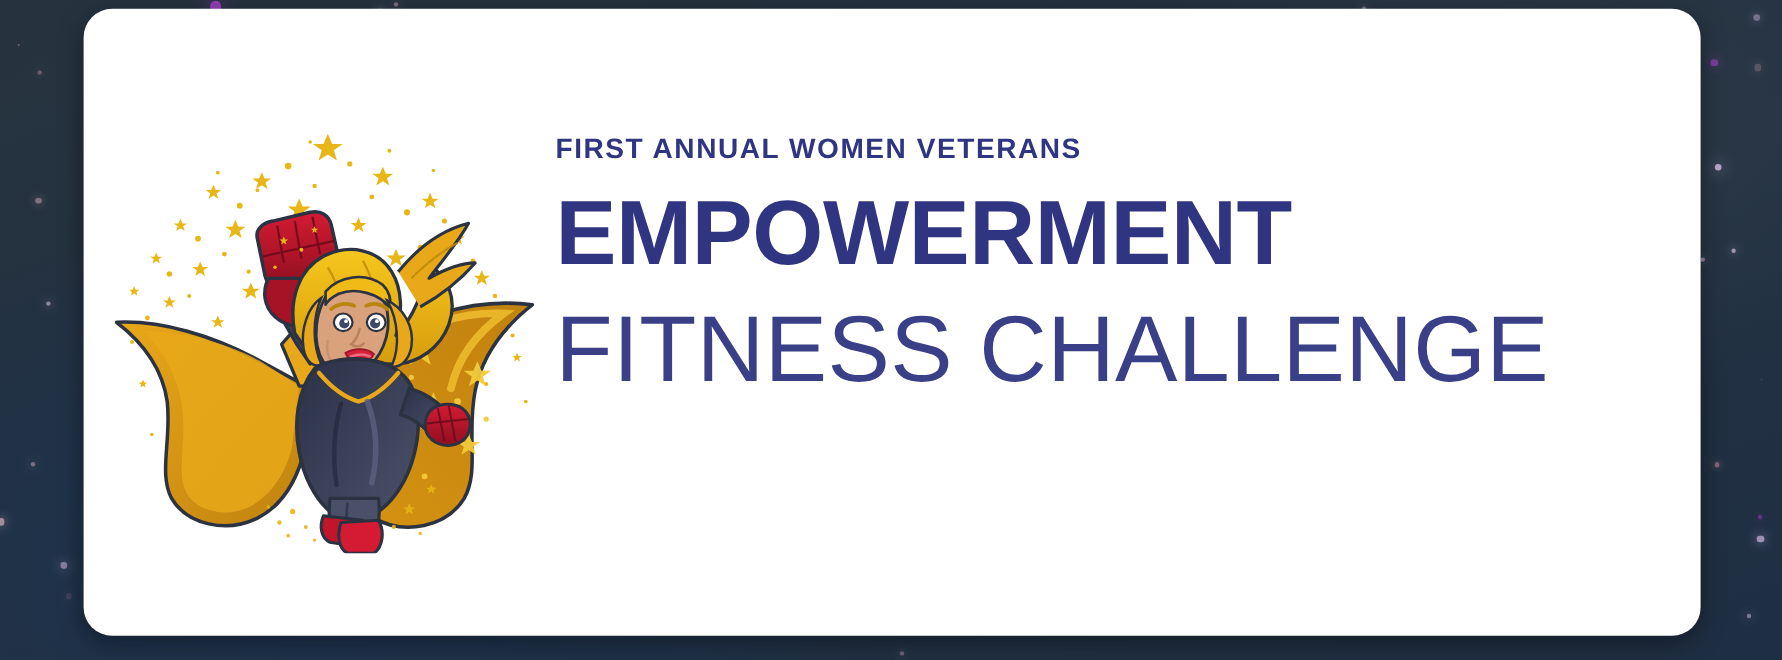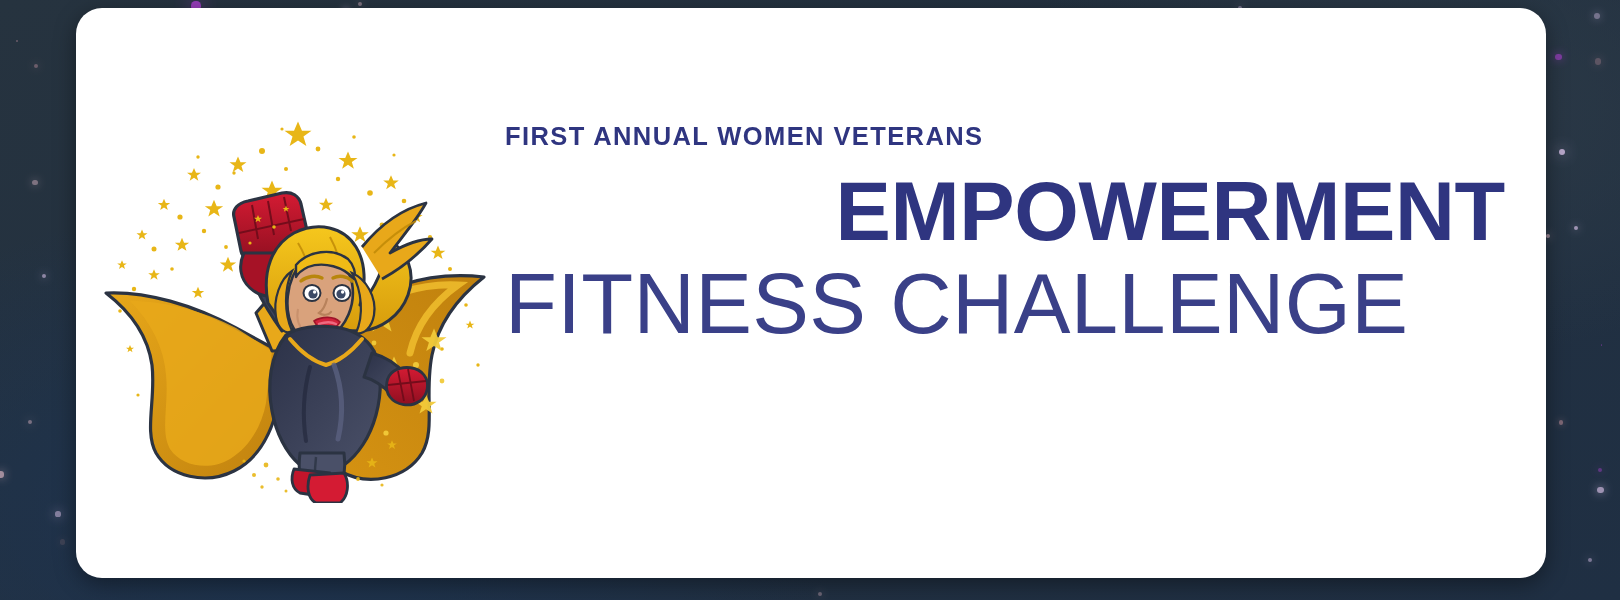--- a/index.html
+++ b/index.html
@@ -61,25 +61,24 @@
   }
 
   #headline-main {
     margin-top:20px;
     font-size:83px;
     font-weight:700;
     letter-spacing:-0.004em;
     line-height:1.02;
     color:#2f3580;
     white-space:nowrap;
-    text-align:right;
   }
 
   #headline-sub {
-    margin-top:6px;
+    margin-top:20px;
     font-size:85px;
     font-weight:300;
     letter-spacing:0.004em;
     line-height:1.04;
     color:#3a4088;
     white-space:nowrap;
   }
 </style>
 </head>
 <body>

